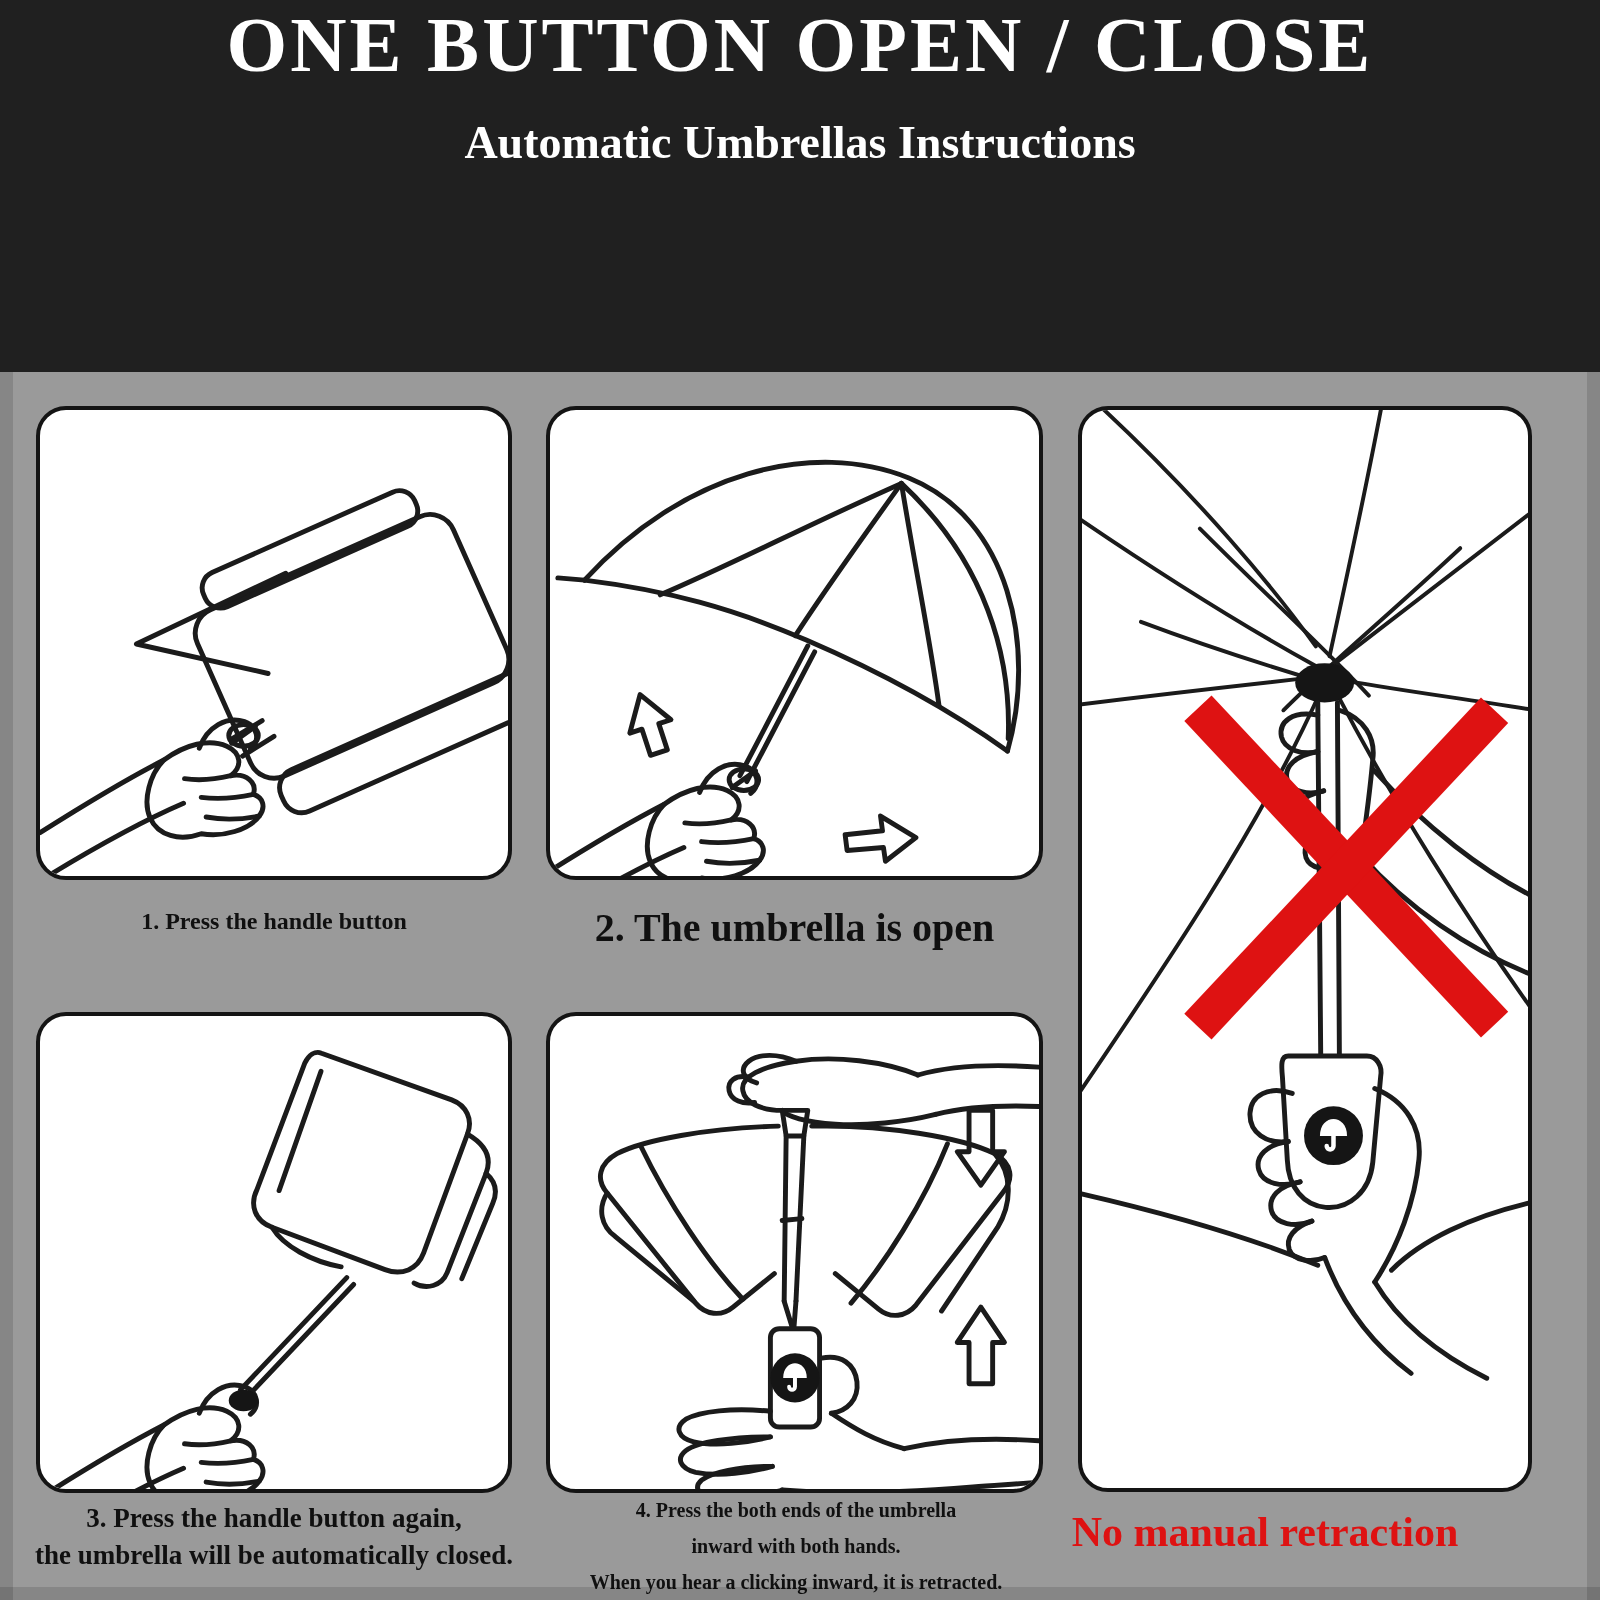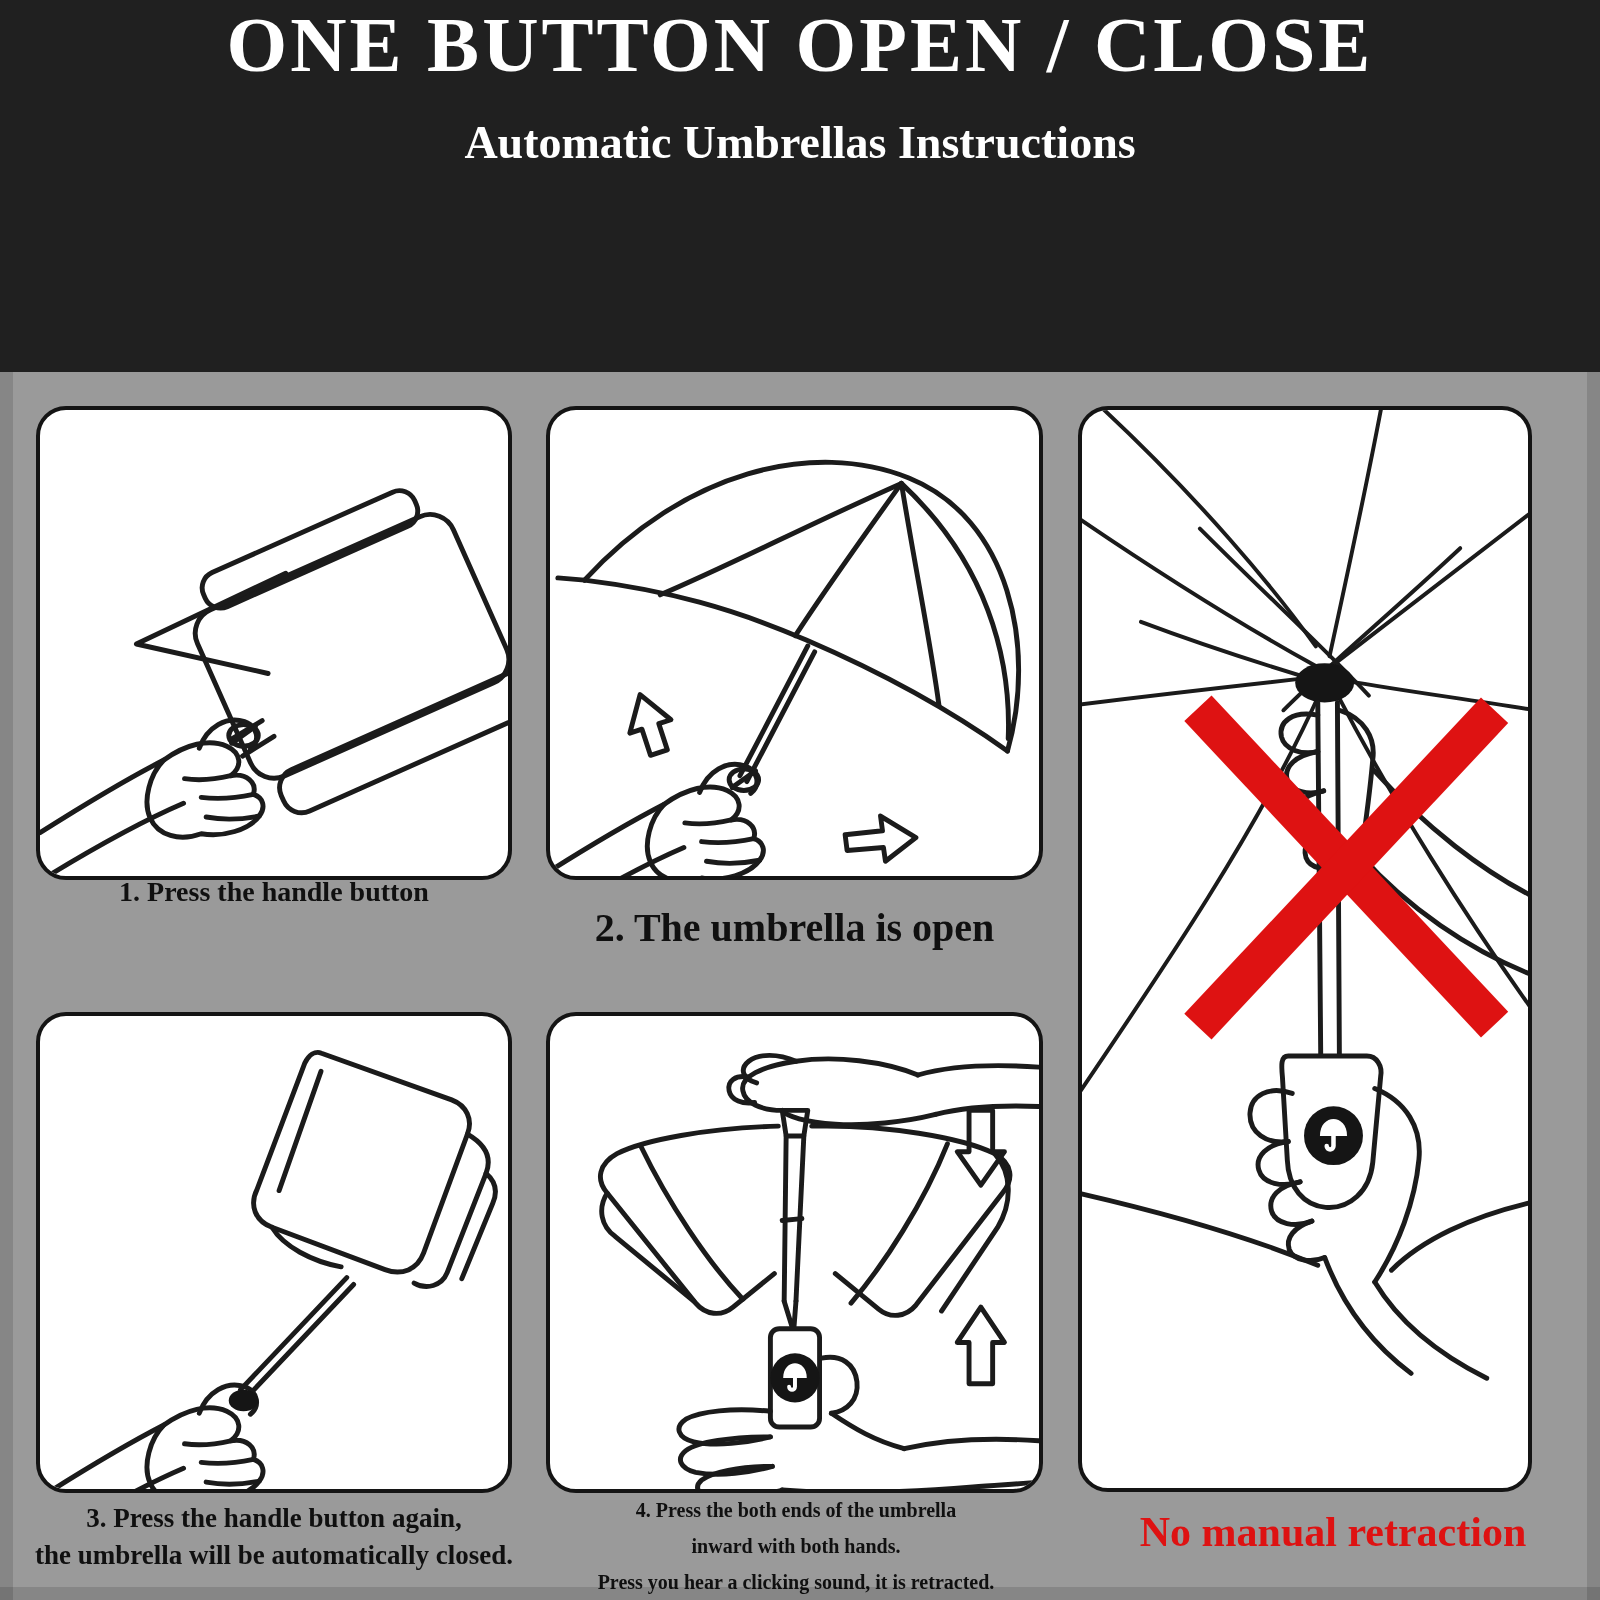--- a/index.html
+++ b/index.html
@@ -36,25 +36,25 @@
   
   .art *{stroke:#1b1b1b;stroke-width:5;fill:none;stroke-linecap:round;stroke-linejoin:round;}
   .art .thin{stroke-width:4;}
   .art .fb{fill:#151515;stroke:none;}
   .art .fw{fill:#ffffff;}
   .art .wg{stroke:#ffffff;stroke-width:4;}
   .art .wgf{fill:#ffffff;stroke:none;}
   .art .xline{stroke:var(--warning-red,#de1212);stroke-width:38;stroke-linecap:butt;}
   
   .caption{position:absolute;text-align:center;font-weight:bold;color:#101010;}
-  #cap1{left:36px;top:876px;width:476px;font-size:28px;}
+  #cap1{left:36px;top:908px;width:476px;font-size:24px;}
   #cap2{left:546px;top:904px;width:497px;font-size:40px;}
   #cap3{left:-14px;top:1500px;width:576px;font-size:27px;line-height:37px;}
   #cap4{left:496px;top:1492px;width:600px;font-size:20px;line-height:36px;}
-  #warn{left:1106px;top:1508px;width:454px;font-size:42px;color:var(--warning-red,#de1212);}
+  #warn{left:1038px;top:1508px;width:454px;font-size:42px;color:var(--warning-red,#de1212);}
   
   .edge{position:absolute;background:rgba(0,0,0,0.13);}
   .edge.l{left:0;top:372px;width:13px;bottom:0;height:1228px;}
   .edge.r{right:0;top:372px;width:13px;height:1228px;}
   .edge.b{left:0;top:1587px;width:1600px;height:13px;}
 </style>
 </head>
 <body>
 
 <div class="stage">
@@ -267,20 +267,20 @@
   <div class="caption" id="cap2">
     <div>2. The umbrella is open</div>
   </div>
   <div class="caption" id="cap3">
     <div>3. Press the handle button again,</div>
     <div>the umbrella will be automatically closed.</div>
   </div>
   <div class="caption" id="cap4">
     <div>4. Press the both ends of the umbrella</div>
     <div>inward with both hands.</div>
-    <div>Press you hear a clicking sound, it is retracted.</div>
+    <div>When you hear a clicking inward, it is retracted.</div>
   </div>
   <div class="caption" id="warn">No manual retraction</div>
 
   <div class="edge l"></div>
   <div class="edge r"></div>
   <div class="edge b"></div>
 </div>
 
 </body></html>

